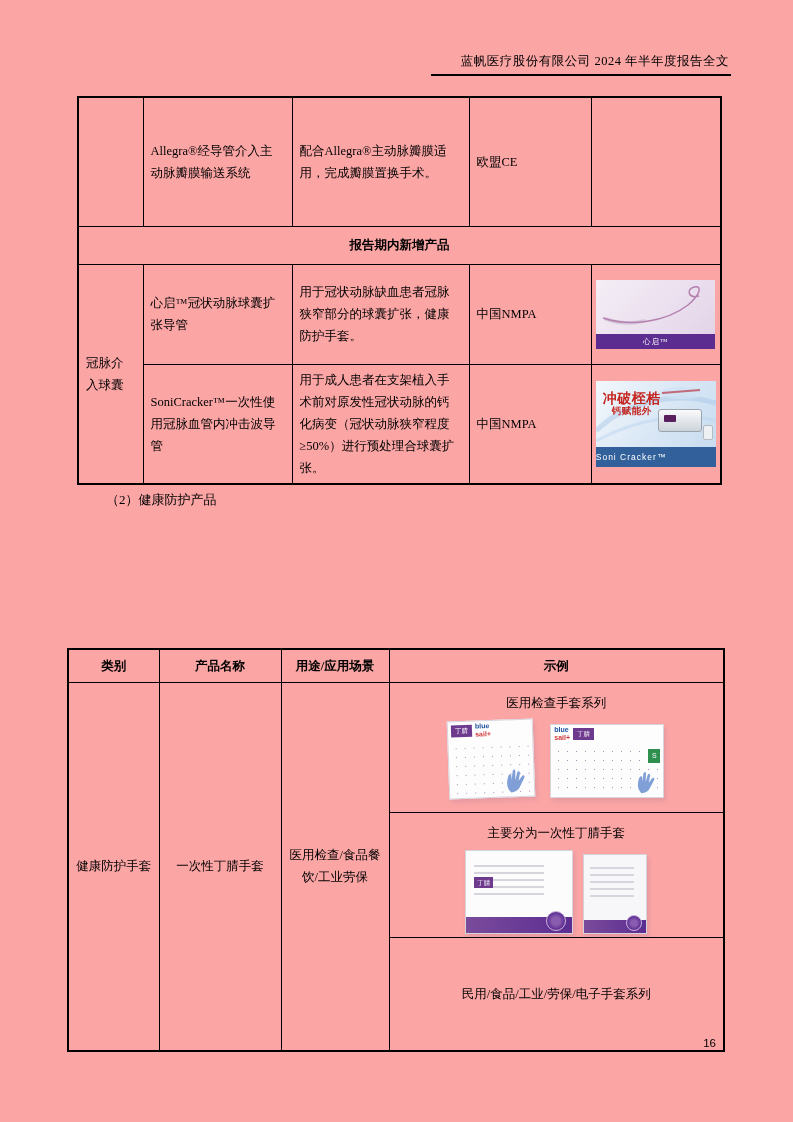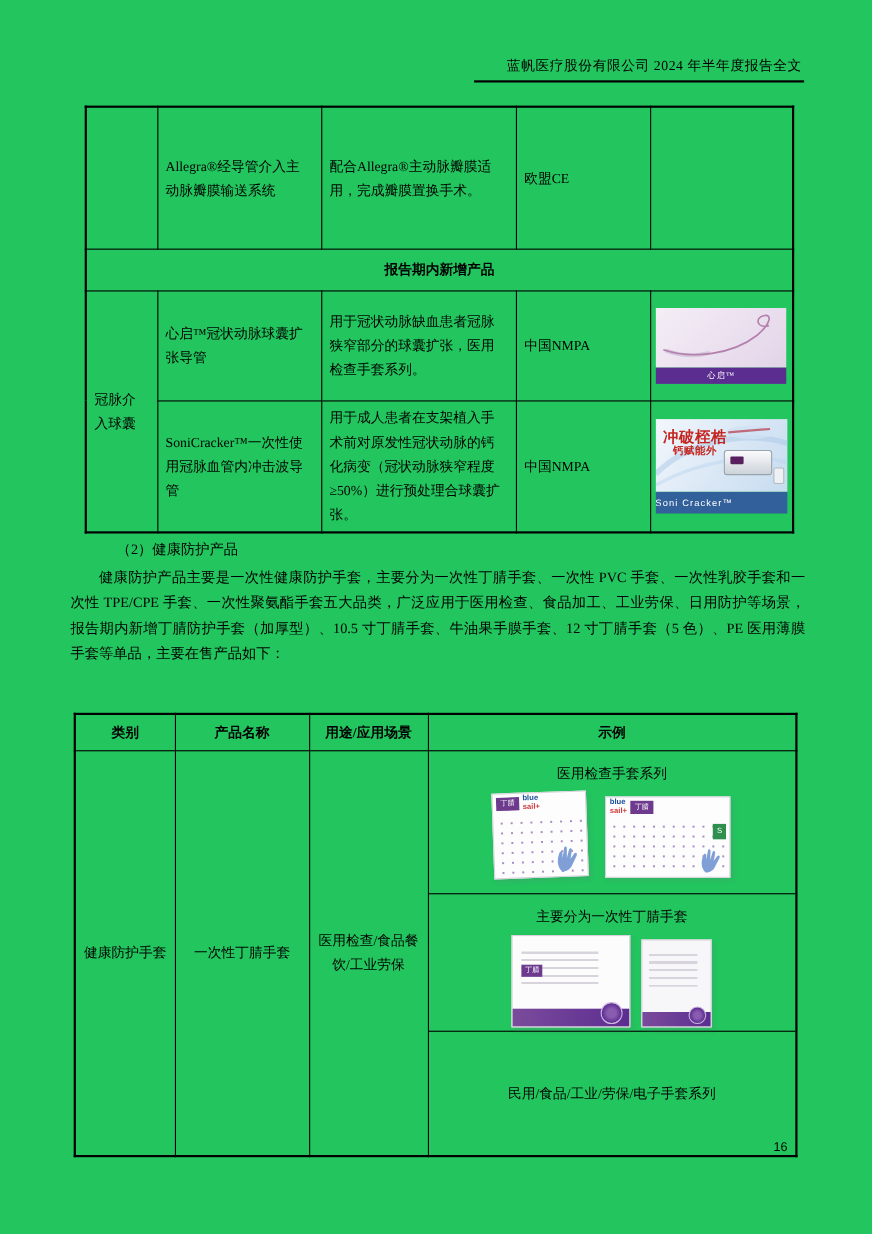--- a/index.html
+++ b/index.html
@@ -1,19 +1,19 @@
 <!DOCTYPE html>
 <html><head>
 <meta charset="utf-8">
 <style>
   * { margin:0; padding:0; box-sizing:border-box; }
   html,body { background:#ffffff; }
   .page {
     position:relative; width:793px; height:1122px; margin:0 auto;
-    background:#22c55e; color:#000;
+    background:#fca5a5; color:#000;
     font-family:"Liberation Serif","DejaVu Serif",serif;
     overflow:hidden;
   }
 
   
   .hdr { position:absolute; top:51px; right:62px; }
   .hdr-title {
     display:inline-block; font-size:12.5px; letter-spacing:.5px;
     padding:0 2px 4px 30px; border-bottom:2px solid #000;
   }
@@ -116,21 +116,21 @@
         <td>配合Allegra®主动脉瓣膜适用，完成瓣膜置换手术。</td>
         <td>欧盟CE</td>
         <td></td>
       </tr>
       <tr style="height:38px">
         <td colspan="5" class="center bold">报告期内新增产品</td>
       </tr>
       <tr style="height:100px">
         <td rowspan="2">冠脉介入球囊</td>
         <td>心启™冠状动脉球囊扩张导管</td>
-        <td>用于冠状动脉缺血患者冠脉狭窄部分的球囊扩张，医用检查手套系列。</td>
+        <td>用于冠状动脉缺血患者冠脉狭窄部分的球囊扩张，健康防护手套。</td>
         <td>中国NMPA</td>
         <td class="imgcell">
           <div class="pimg pimg-xinqi">
             <div class="xq-body">
               <svg width="119" height="54" viewBox="0 0 119 54">
                 <path d="M10 39 C 24 44, 36 44, 48 41" stroke="#d4c8dc" stroke-width="3.5" fill="none" stroke-linecap="round"></path>
                 <path d="M7 38 C 34 47, 70 42, 92 25 C 104 15, 107 5, 98 7 C 90 9, 92 19, 103 16" stroke="#b57fae" stroke-width="1.5" fill="none"></path>
               </svg>
             </div>
             <div class="xq-bar">心启™</div>
@@ -158,21 +158,20 @@
               <div class="sc-remote"></div>
             </div>
             <div class="sc-bar">Soni Cracker™</div>
           </div>
         </td>
       </tr>
     </tbody>
   </table>
 
   <div class="sec-head">（2）健康防护产品</div>
-  <p class="para">健康防护产品主要是一次性健康防护手套，主要分为一次性丁腈手套、一次性 PVC 手套、一次性乳胶手套和一次性 TPE/CPE 手套、一次性聚氨酯手套五大品类，广泛应用于医用检查、食品加工、工业劳保、日用防护等场景，报告期内新增丁腈防护手套（加厚型）、10.5 寸丁腈手套、牛油果手膜手套、12 寸丁腈手套（5 色）、PE 医用薄膜手套等单品，主要在售产品如下：</p>
 
   <table class="t2">
     <colgroup>
       <col style="width:91px">
         <col style="width:122px">
         <col style="width:108px">
         <col style="width:335px">
     </colgroup>
     <tbody>
       <tr style="height:33px">

